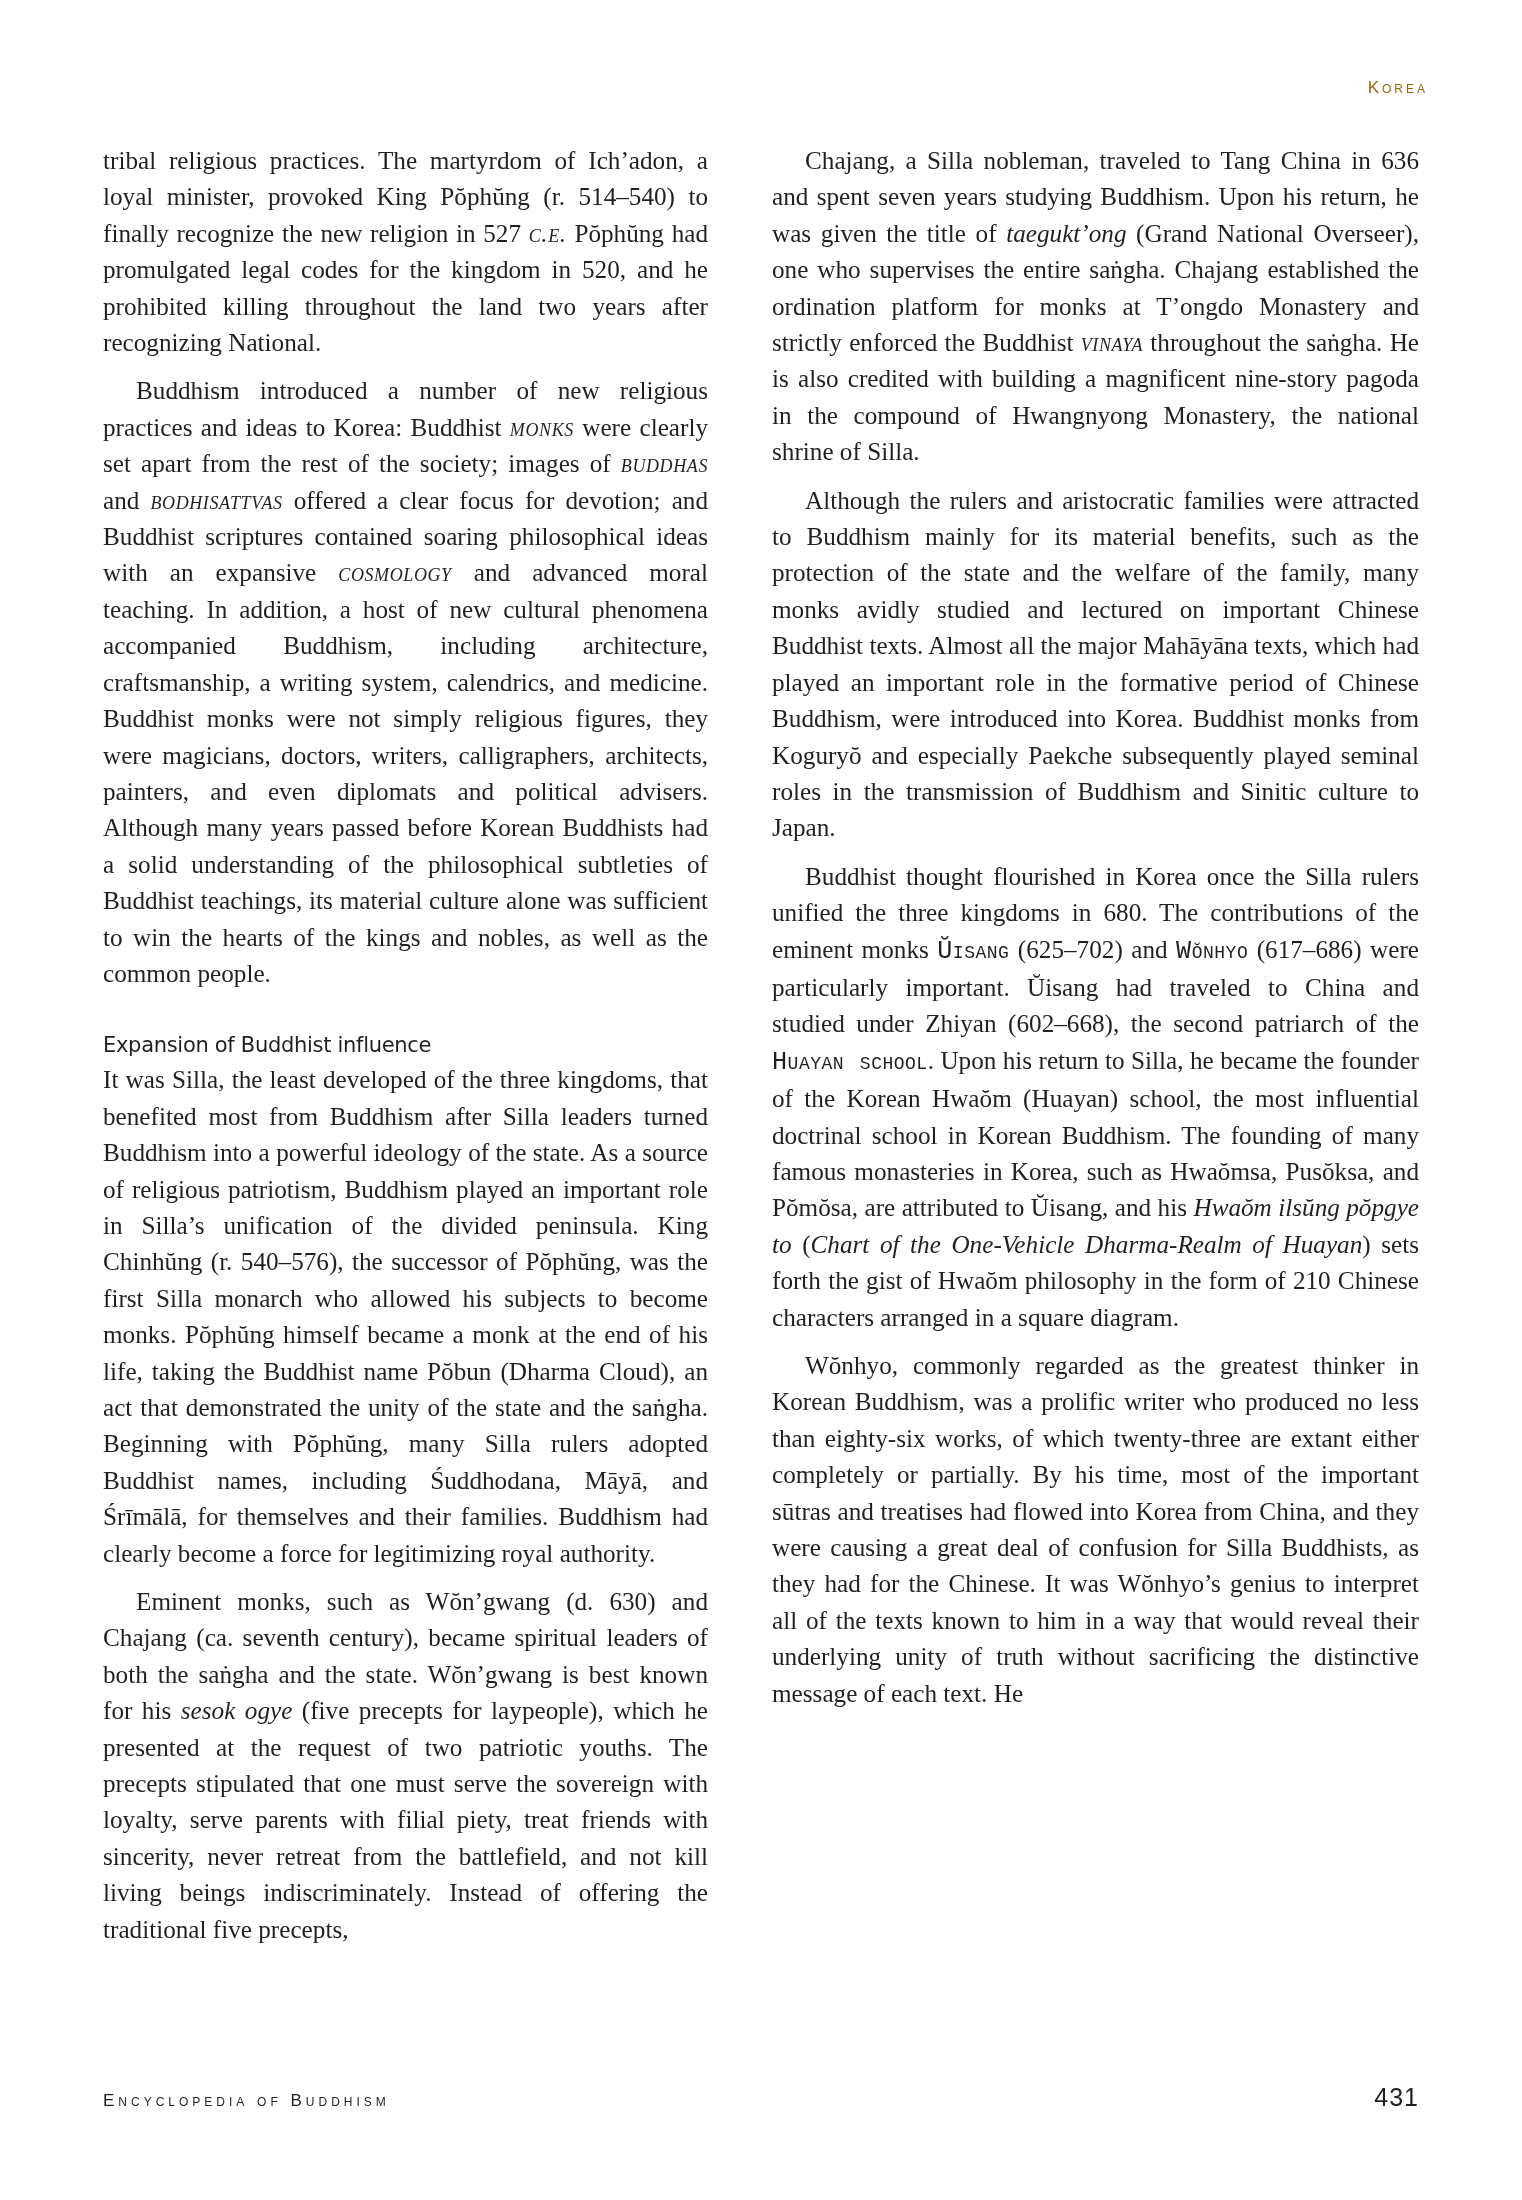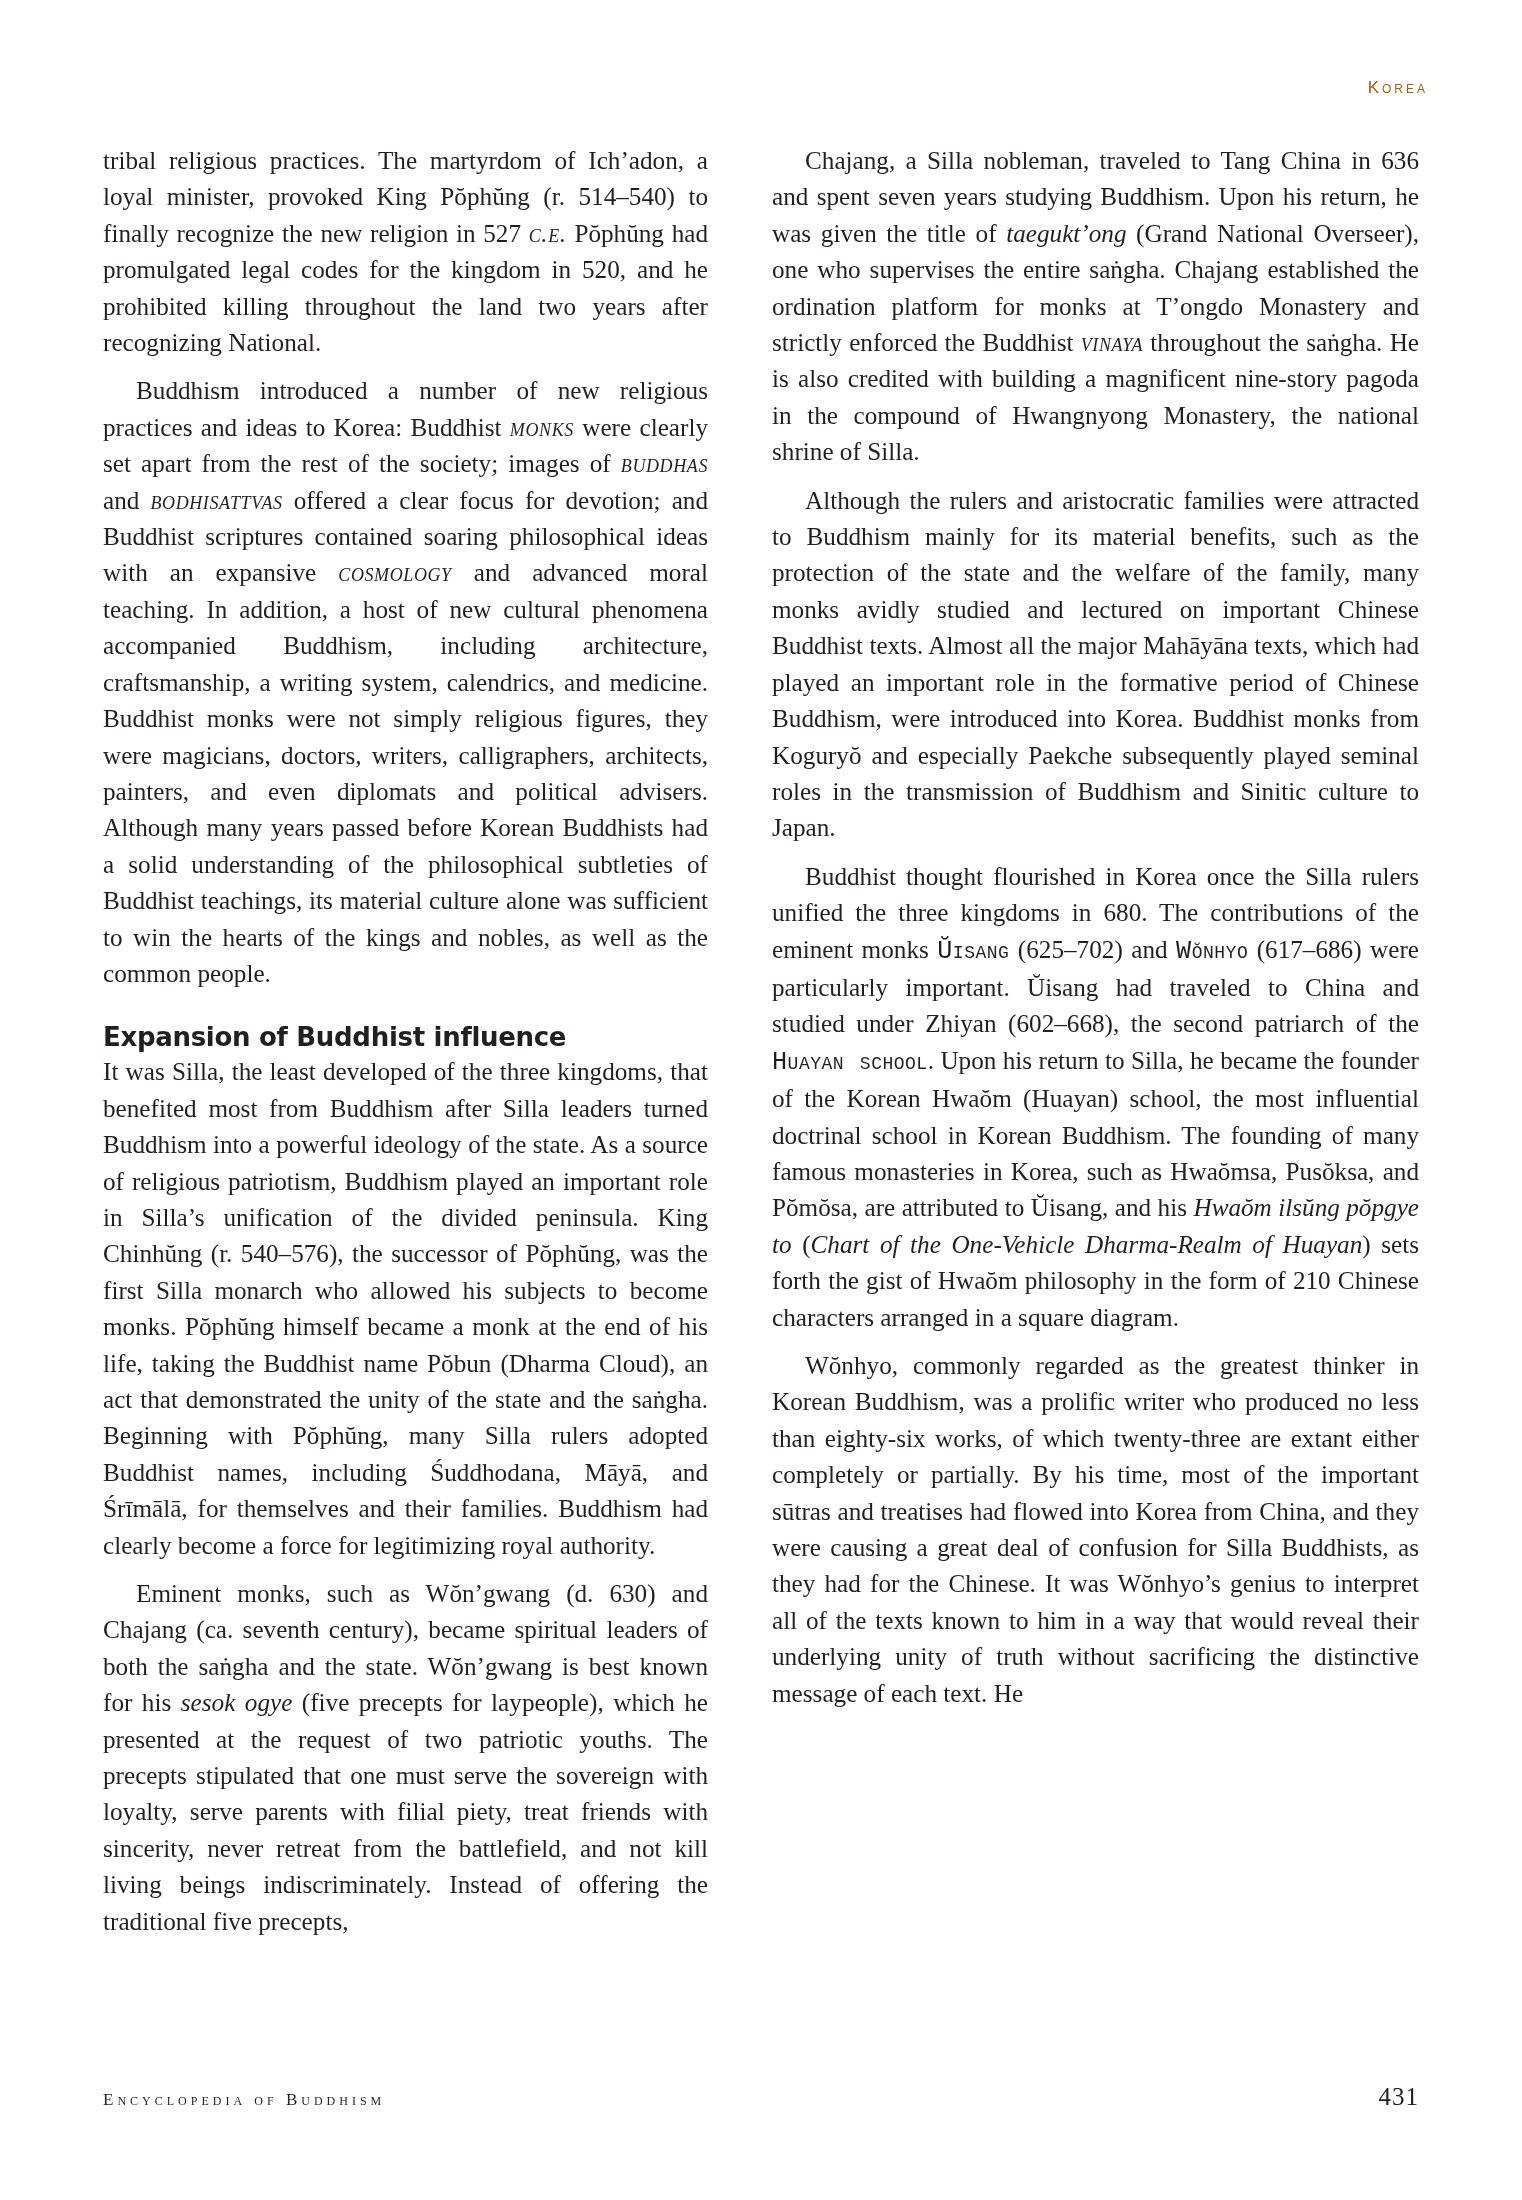--- a/index.html
+++ b/index.html
@@ -19,29 +19,29 @@
     font-size: 25.2px; line-height: 36.4px;
     text-align: justify; hyphens: manual;
   }
   .col-left { left: 103px; width: 605px; }
   .col-right { left: 772px; width: 647px; }
   .para { margin: 0 0 12px 0; text-indent: 0; }
   .para.indent { text-indent: 33px; }
   .para.last-tight { margin-bottom: 0; }
   .section-heading {
     font-family: "DejaVu Sans", "Liberation Sans", sans-serif;
-    font-weight: bold; font-size: 26px; line-height: 30px;
-    margin: 30px 0 2px 0; letter-spacing: -0.3px;
+    font-weight: normal; font-size: 21px; line-height: 30px;
+    margin: 38px 0 2px 0; letter-spacing: -0.3px;
   }
   .sc { font-variant: small-caps; letter-spacing: 0.5px; font-family: Liberation Mono, monospace; }
   .xref { font-variant: small-caps; text-transform: lowercase; letter-spacing: 0.6px; font-style: italic; }
   em { font-style: italic; }
   .footer {
     position: absolute; top: 2083px; left: 103px; width: 1316px;
-    font-family: Liberation Serif, serif;
+    font-family: Liberation Sans, sans-serif;
     font-size: 17px; color: #231f20;
     display: flex; justify-content: space-between; align-items: baseline;
   }
   .footer-title { font-variant: small-caps; letter-spacing: 4px; }
   .page-number { font-size: 25px; letter-spacing: 1px; }
 </style>
 </head>
 <body>
 
 <div class="running-head">Korea</div>

